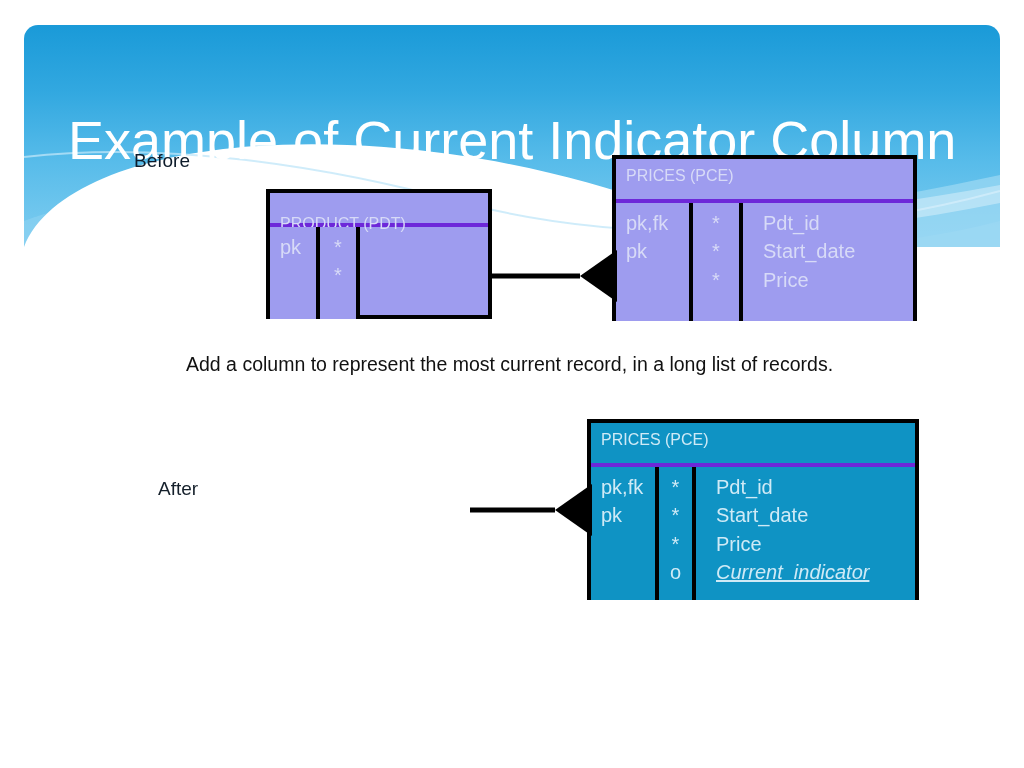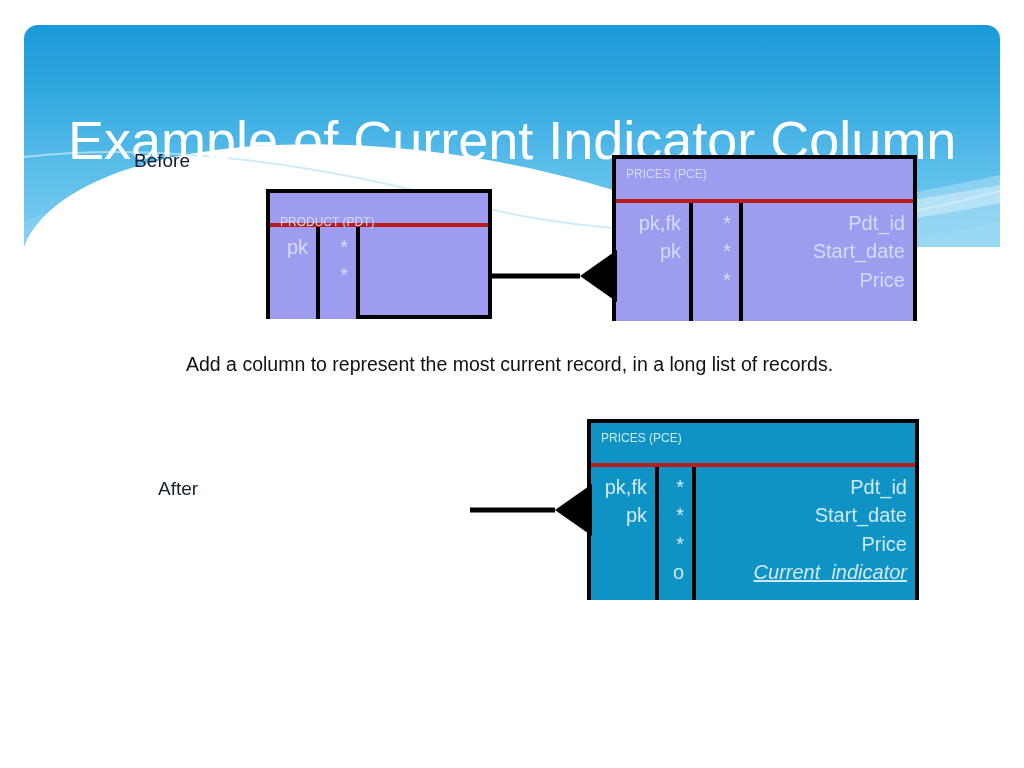--- a/index.html
+++ b/index.html
@@ -69,39 +69,39 @@
   }
 
   
   .entity {
     position: absolute;
     border: 4px solid #000000;
     box-sizing: border-box;
   }
   .entity .ent-title {
     box-sizing: border-box;
-    border-bottom: 4px solid #b91c1c;
+    border-bottom: 4px solid #6d28d9;
     padding: 22px 10px 7px 10px;
-    font-size: 12px;
+    font-size: 16px;
     white-space: nowrap;
   }
   .entity .ent-body {
     display: flex;
     box-sizing: border-box;
   }
   .ent-col {
     box-sizing: border-box;
     padding: 6px 8px 8px 10px;
     font-size: 20px;
     line-height: 1.42;
   }
   .ent-col.c-key   { border-right: 4px solid #000000; }
   .ent-col.c-opt   { border-right: 4px solid #000000; text-align: center; padding-left: 8px; padding-right: 8px; }
-  .ent-col.c-name  { flex: 1 1 auto; padding-left: 28px; }
-  .ent-row { white-space: nowrap; text-align: right; }
+  .ent-col.c-name  { flex: 1 1 auto; padding-left: 20px; }
+  .ent-row { white-space: nowrap; }
   .ent-row.italic { font-style: italic; text-decoration: underline; }
 
   
   .theme-purple { background: #9e9cef; }
   .theme-purple .ent-title,
   .theme-purple .ent-col { background: #9e9cef; color: #d7daf7; }
 
   
   .theme-teal { background: #0f93c4; }
   .theme-teal .ent-title,

